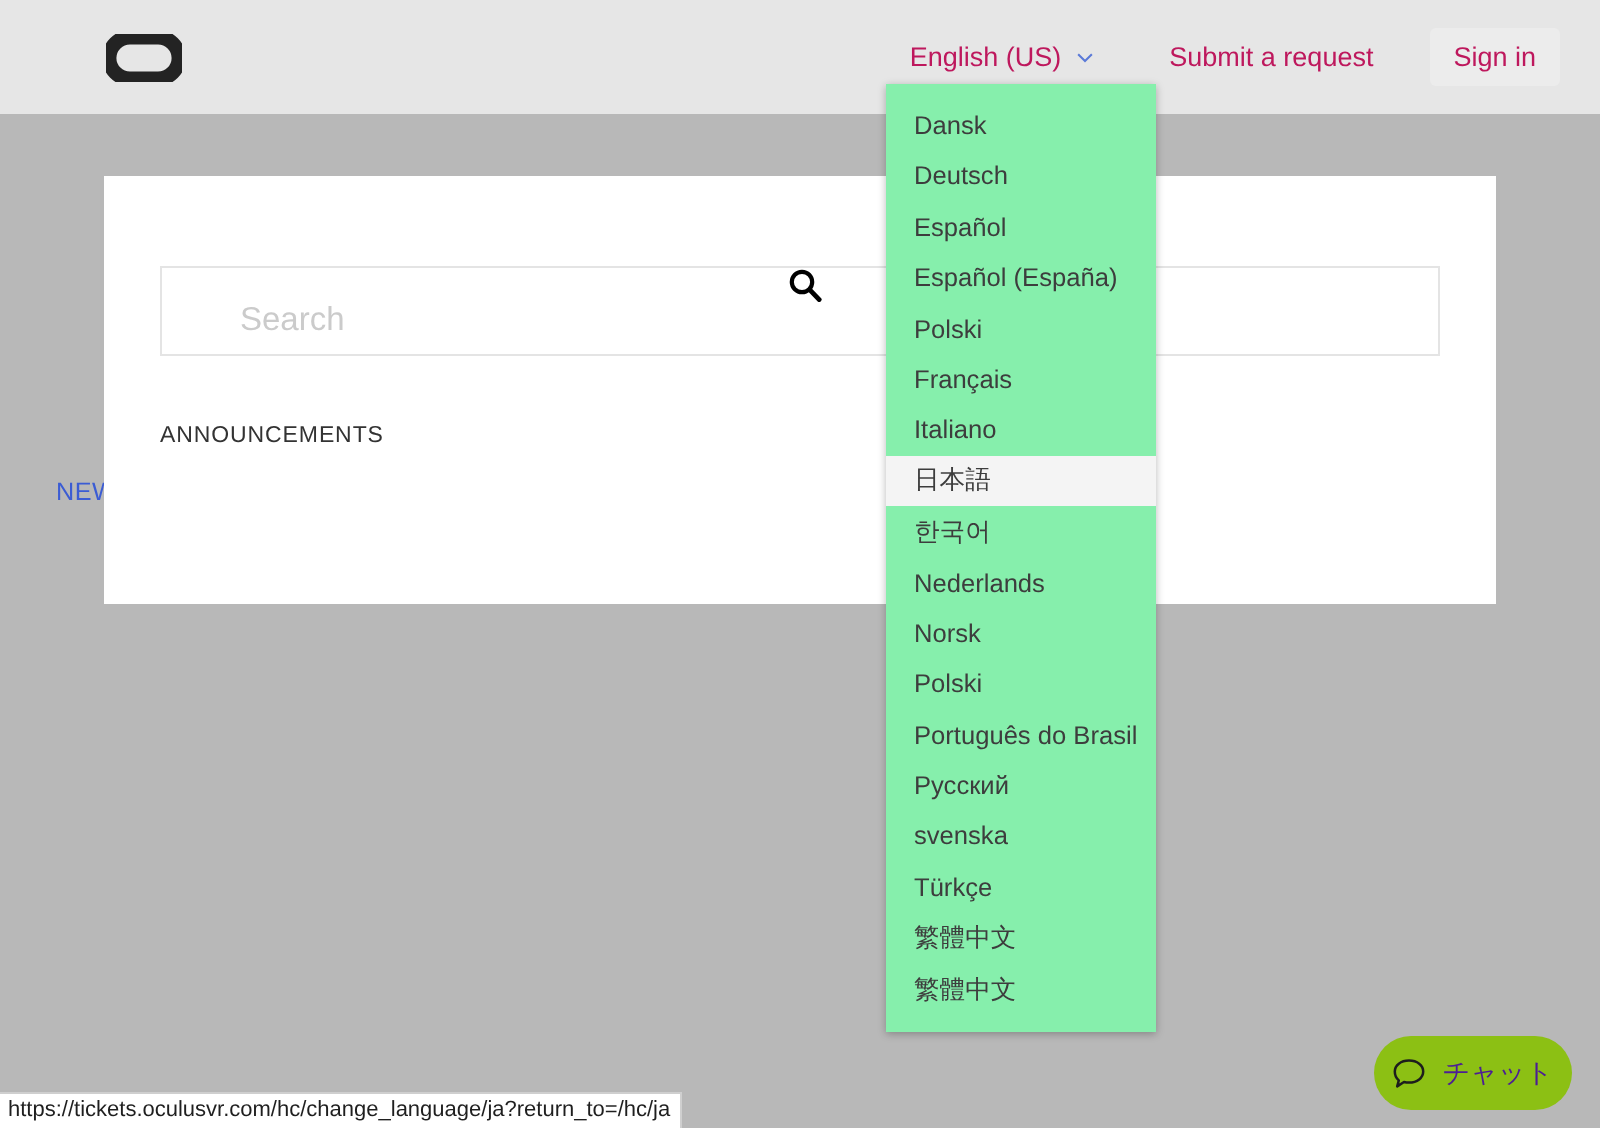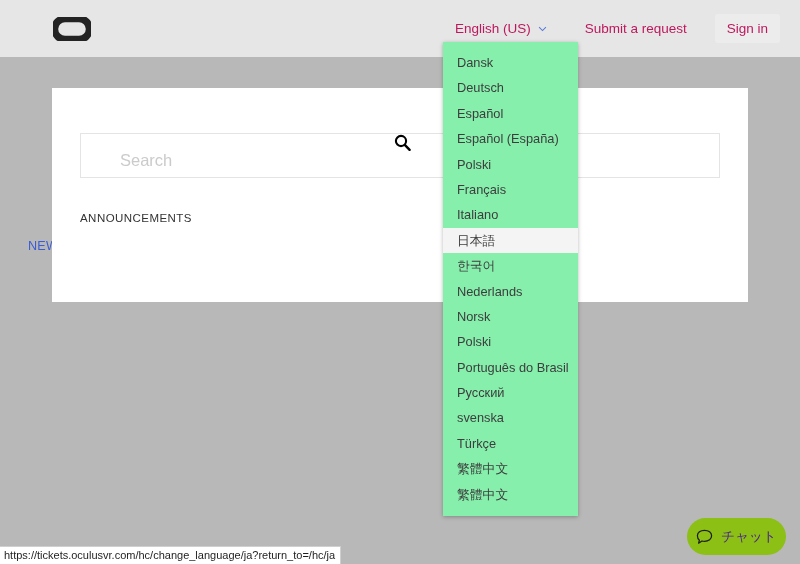--- a/index.html
+++ b/index.html
@@ -91,20 +91,21 @@
     line-height: 25.4px;
     padding: 0 0 0 14px;
     font-size: 12.8px;
     color: #3d3d3d;
     cursor: pointer;
     white-space: nowrap;
     overflow: hidden;
   }
   .lang-item.is-highlighted {
     background: #f4f4f4;
+    font-family: Liberation Serif, serif;
   }
 
   
   #content-card {
     position: absolute;
     left: 52px;
     top: 88px;
     width: 696px;
     height: 214px;
     background: #ffffff;

